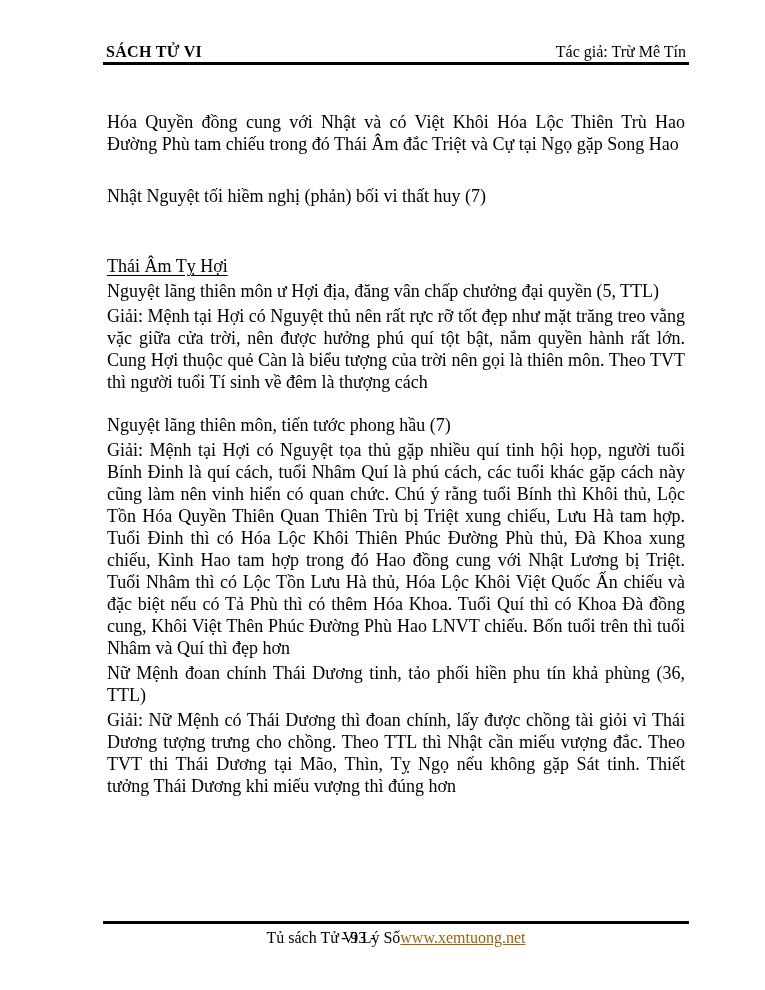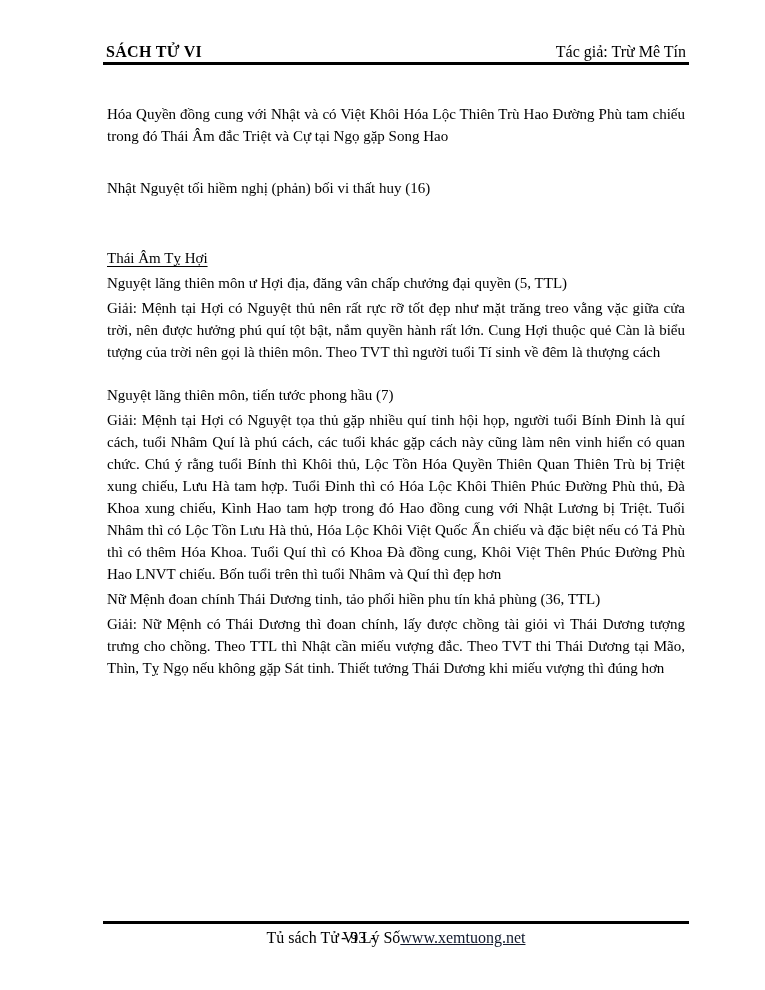--- a/index.html
+++ b/index.html
@@ -29,24 +29,24 @@
     position: absolute;
     top: 62px;
     left: 103px;
     width: 586px;
     height: 3px;
     background: #000000;
   }
   
   .content {
     position: absolute;
-    top: 100px;
+    top: 108px;
     left: 107px;
     width: 578px;
-    font-size: 15px;
+    font-size: 18px;
     line-height: 22px;
   }
   .content p {
     margin: 3px 0 0 0;
     text-align: justify;
     text-justify: inter-word;
   }
   .content p.gap { margin-top: 30px; }
   .content p.gap-sm { margin-top: 21px; }
   .content p.heading {
@@ -70,39 +70,39 @@
     left: 106px;
     width: 580px;
     display: flex;
     justify-content: center;
     align-items: baseline;
     font-size: 16px;
     line-height: 20px;
   }
   .footer .page-number { position: absolute; left: 235px; }
   .footer a.site-link {
-    color: #0f172a;
+    color: #a16207;
     text-decoration: underline;
     cursor: pointer;
   }
 </style>
 </head>
 <body>
 
 <div class="page">
 
   <div class="header">
     <span class="book-title">SÁCH TỬ VI</span>
     <span class="author">Tác giả: Trừ Mê Tín</span>
   </div>
   <div class="header-rule"></div>
 
   <div class="content">
     <p>Hóa Quyền đồng cung với Nhật và có Việt Khôi Hóa Lộc Thiên Trù Hao Đường Phù tam chiếu trong đó Thái Âm đắc Triệt và Cự tại Ngọ gặp Song Hao</p>
-    <p class="gap">Nhật Nguyệt tối hiềm nghị (phản) bối vi thất huy  (16)</p>
+    <p class="gap">Nhật Nguyệt tối hiềm nghị (phản) bối vi thất huy  (7)</p>
     <p class="heading gap">Thái Âm Tỵ Hợi</p>
     <p>Nguyệt lãng thiên môn ư Hợi địa, đăng vân chấp chưởng đại quyền  (5, TTL)</p>
     <p>Giải: Mệnh tại Hợi có Nguyệt thủ nên rất rực rỡ tốt đẹp như mặt trăng treo vằng vặc giữa cửa trời, nên được hưởng phú quí tột bật, nắm quyền hành rất lớn. Cung Hợi thuộc quẻ Càn là biểu tượng của trời nên gọi là thiên môn. Theo TVT thì người tuổi Tí sinh về đêm là thượng cách</p>
     <p class="gap-sm">Nguyệt lãng thiên môn, tiến tước phong hầu  (7)</p>
     <p>Giải: Mệnh tại Hợi có Nguyệt tọa thủ gặp nhiều quí tinh hội họp, người tuổi Bính Đinh là quí cách, tuổi Nhâm Quí là phú cách, các tuổi khác gặp cách này cũng làm nên vinh hiển có quan chức. Chú ý rằng tuổi Bính thì Khôi thủ, Lộc Tồn Hóa Quyền Thiên Quan Thiên Trù bị Triệt xung chiếu, Lưu Hà tam hợp. Tuổi Đinh thì có Hóa Lộc Khôi Thiên Phúc Đường Phù thủ, Đà Khoa xung chiếu, Kình Hao tam hợp trong đó Hao đồng cung với Nhật Lương bị Triệt. Tuổi Nhâm thì có Lộc Tồn Lưu Hà thủ, Hóa Lộc Khôi Việt Quốc Ấn chiếu và đặc biệt nếu có Tả Phù thì có thêm Hóa Khoa. Tuổi Quí thì có Khoa Đà đồng cung, Khôi Việt Thên Phúc Đường Phù Hao LNVT chiếu. Bốn tuổi trên thì tuổi Nhâm và Quí thì đẹp hơn</p>
     <p>Nữ Mệnh đoan chính Thái Dương tinh, tảo phối hiền phu tín khả phùng  (36, TTL)</p>
     <p>Giải: Nữ Mệnh có Thái Dương thì đoan chính, lấy được chồng tài giỏi vì Thái Dương tượng trưng cho chồng. Theo TTL thì Nhật cần miếu vượng đắc. Theo TVT thi Thái Dương tại Mão, Thìn, Tỵ Ngọ nếu không gặp Sát tinh. Thiết tưởng Thái Dương khi miếu vượng thì đúng hơn</p>
   </div>
 
   <div class="footer-rule"></div>

